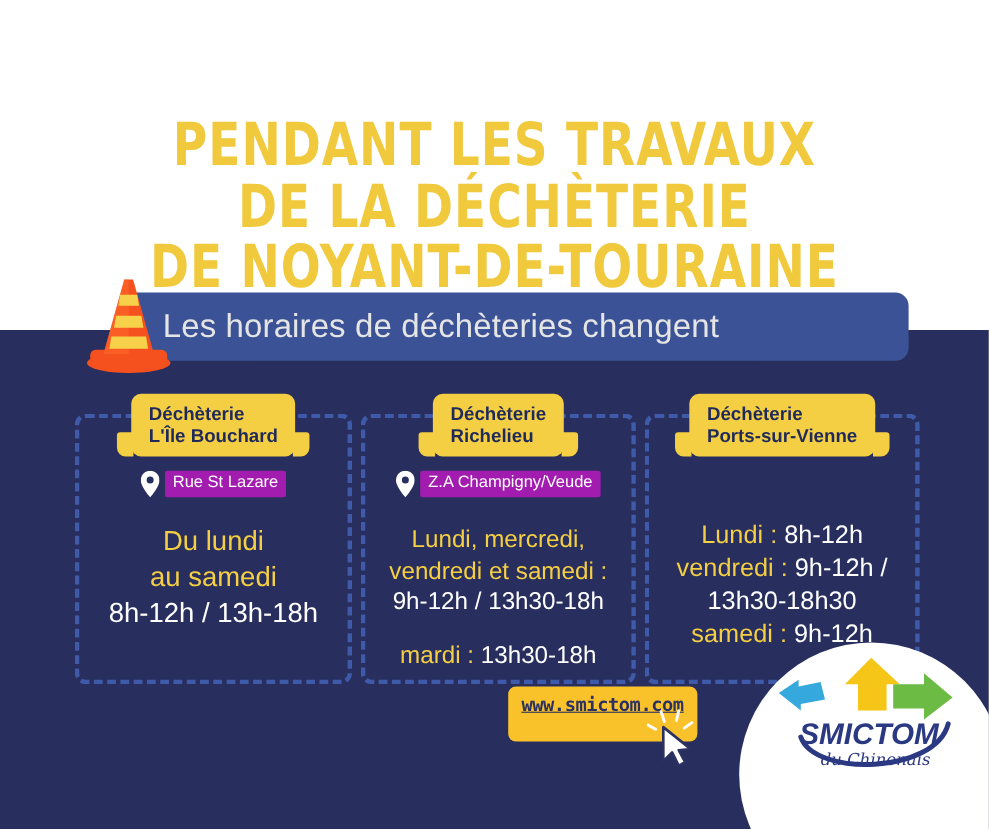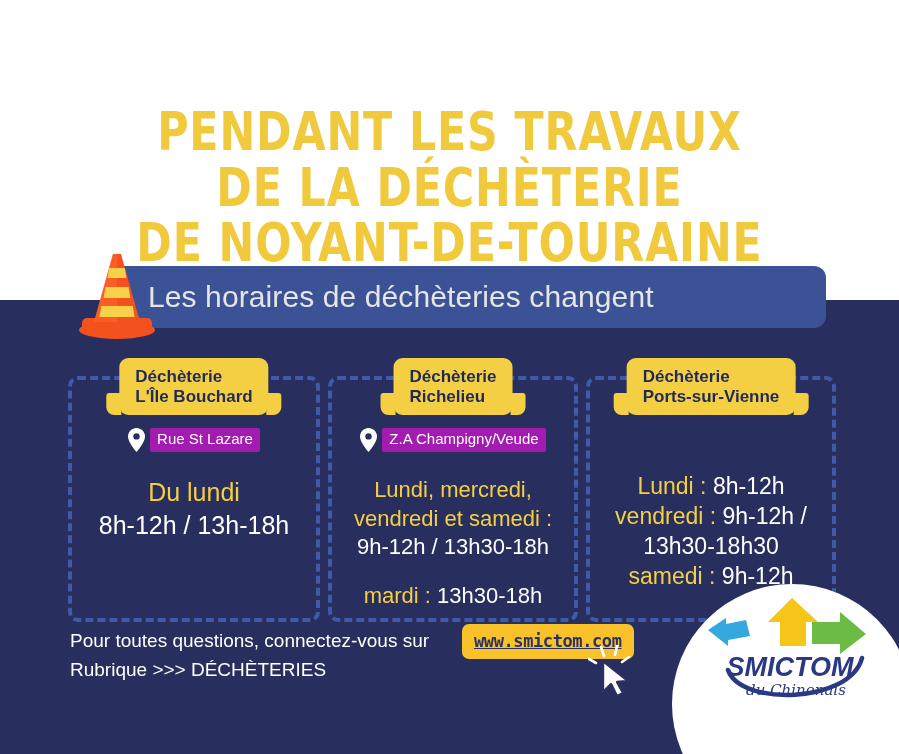--- a/index.html
+++ b/index.html
@@ -190,21 +190,21 @@
   .footer .fline { display: block; white-space: nowrap; }
   .site-btn {
     position: absolute;
     left: 462px;
     top: 624px;
     background: #fac22a;
     color: #2b3160;
     font-family: "DejaVu Sans Mono", "Liberation Mono", monospace;
     font-size: 17px;
     font-weight: bold;
-    padding: 7px 12px 8px 12px;
+    padding: 7px 12px 23px 12px;
     border-radius: 7px;
     white-space: nowrap;
     letter-spacing: -0.4px;
   }
   .cursor {
     position: absolute;
     left: 588px;
     top: 642px;
     width: 54px;
     height: 56px;
@@ -266,20 +266,21 @@
       </div>
       <div class="loc-row">
         <svg class="pin" viewBox="0 0 17 24">
           <path d="M8.5 0 C3.8 0 0 3.8 0 8.5 C0 14.5 8.5 24 8.5 24 C8.5 24 17 14.5 17 8.5 C17 3.8 13.2 0 8.5 0 Z" fill="#ffffff"></path>
           <circle cx="8.5" cy="8.4" r="3.2" fill="#282f5e"></circle>
         </svg>
         <span class="loc-badge">Rue St Lazare</span>
       </div>
       <div class="hours">
         <span class="ln"><span class="yel">Du lundi</span></span>
+        <span class="ln"><span class="yel">au samedi</span></span>
         <span class="ln"><span class="wht">8h-12h / 13h-18h</span></span>
       </div>
     </div>
 
     <div class="card c2">
       <div class="tab">
         <span>Déchèterie</span><br>
         <span>Richelieu</span>
       </div>
       <div class="loc-row">
@@ -306,24 +307,20 @@
       <div class="hours">
         <span class="ln"><span class="yel">Lundi :</span><span class="wht"> 8h-12h</span></span>
         <span class="ln"><span class="yel">vendredi :</span><span class="wht"> 9h-12h /</span></span>
         <span class="ln"><span class="wht">13h30-18h30</span></span>
         <span class="ln"><span class="yel">samedi :</span><span class="wht"> 9h-12h</span></span>
       </div>
     </div>
 
   </div>
 
-  <div class="footer">
-    <span class="fline">Pour toutes questions, connectez-vous sur</span>
-    <span class="fline">Rubrique &gt;&gt;&gt; DÉCHÈTERIES</span>
-  </div>
 
   <a class="site-btn" href="#">www.smictom.com</a>
 
   <svg class="cursor" viewBox="0 0 54 56">
     <g stroke="#ffffff" stroke-width="2.6" stroke-linecap="round">
       <line x1="16" y1="14" x2="13" y2="5"></line>
       <line x1="27" y1="13" x2="29" y2="4"></line>
       <line x1="8" y1="21" x2="1" y2="17"></line>
       <line x1="34" y1="20" x2="41" y2="15"></line>
     </g>

